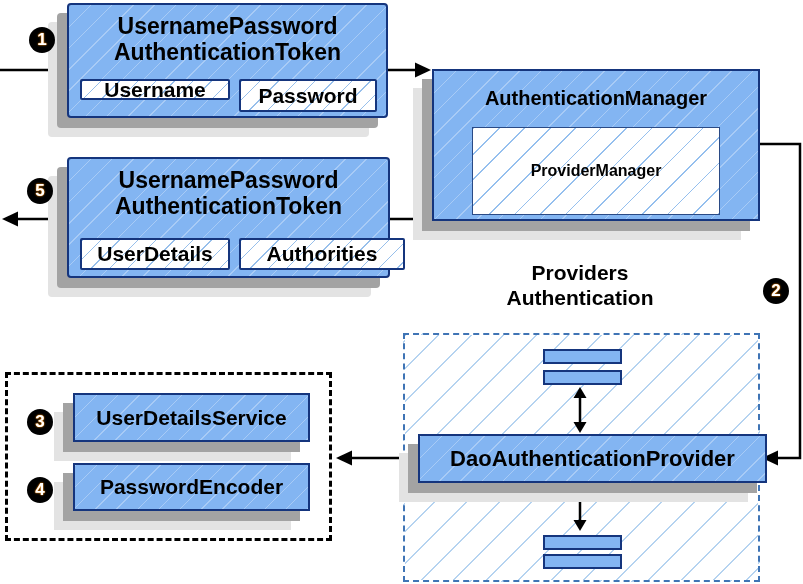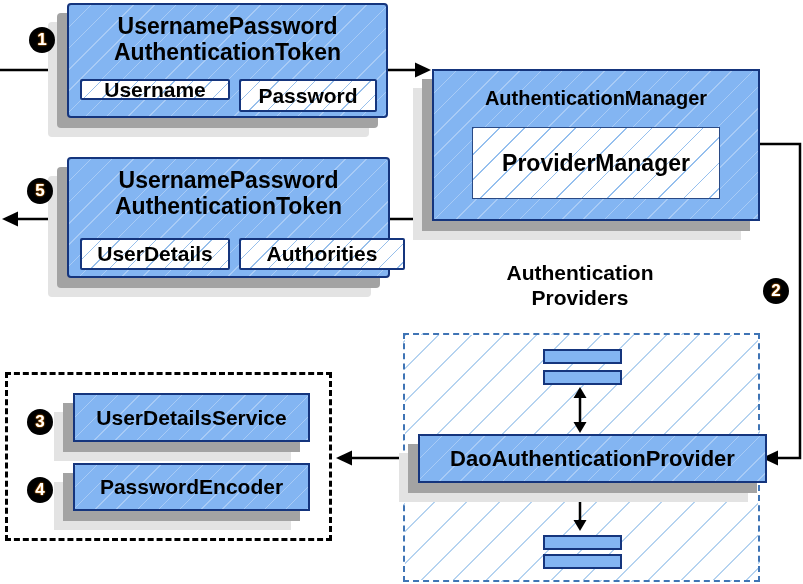--- a/index.html
+++ b/index.html
@@ -115,26 +115,26 @@
     <div class="token-title">
       <div>UsernamePassword</div>
       <div>AuthenticationToken</div>
     </div>
     <div class="field" style="left:11px;top:79px;width:150px;height:32px;">UserDetails</div>
     <div class="field" style="left:170px;top:79px;width:166px;height:32px;">Authorities</div>
   </div>
 
   <div class="box blue shadow" style="left:432px;top:69px;width:328px;height:152px;border-width:2.5px;">
     <div style="position:absolute;top:16px;left:0;right:0;text-align:center;font-weight:bold;font-size:20px;">AuthenticationManager</div>
-    <div class="hatch-inner center-label" style="position:absolute;left:38px;top:56px;width:248px;height:72px;font-size:23px;box-sizing:border-box;">ProviderManager</div>
+    <div class="hatch-inner center-label" style="position:absolute;left:38px;top:56px;width:248px;height:88px;font-size:16px;box-sizing:border-box;">ProviderManager</div>
   </div>
 
   <div class="heading" style="left:455px;top:260px;width:250px;">
+    <div>Providers</div>
     <div>Authentication</div>
-    <div>Providers</div>
   </div>
 
   <div class="bar" style="left:543px;top:349px;"></div>
   <div class="bar" style="left:543px;top:370px;"></div>
   <div class="bar" style="left:543px;top:535px;"></div>
   <div class="bar" style="left:543px;top:554px;"></div>
 
   <div class="box blue shadow center-label" style="left:418px;top:434px;width:349px;height:49px;font-size:22px;">DaoAuthenticationProvider</div>
 
   <div class="dotted-group" style="left:5px;top:372px;width:327px;height:169px;"></div>

